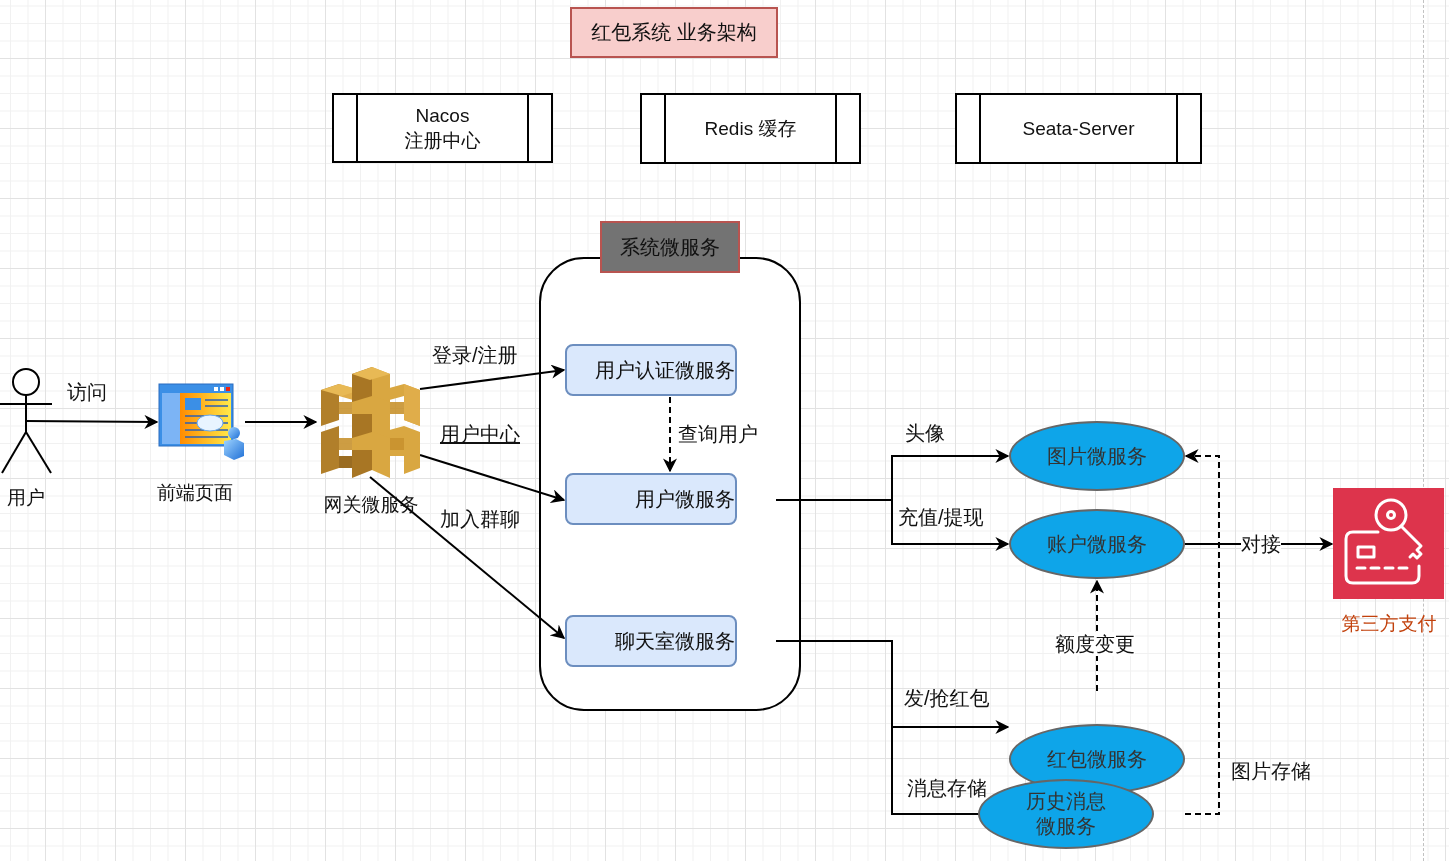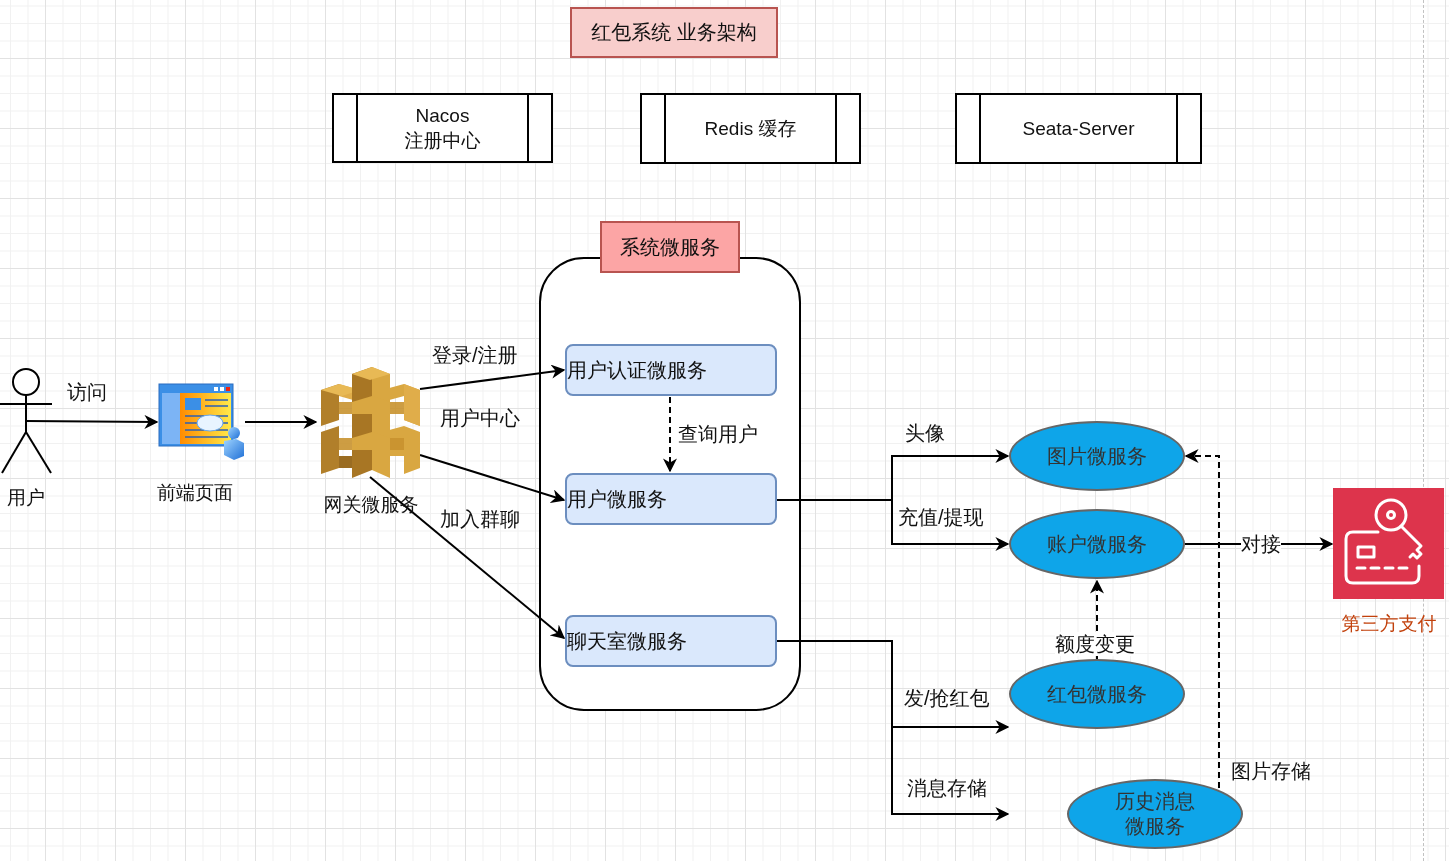--- a/index.html
+++ b/index.html
@@ -36,27 +36,27 @@
     content: ""; position: absolute; top: 0; bottom: 0; width: 0; border-left: 2px solid #000;
   }
   .proc::before { left: 22px; }
   .proc::after { right: 22px; }
   .container {
     left: 539px; top: 257px; width: 262px; height: 454px;
     border: 2px solid #000; border-radius: 45px; background: #fff; box-sizing: border-box;
   }
   .group-title {
     left: 600px; top: 221px; width: 140px; height: 52px;
-    background: #fca5a5; border: 2px solid #b85450; box-sizing: border-box;
+    background: #737373; border: 2px solid #b85450; box-sizing: border-box;
     display: flex; align-items: center; justify-content: center; font-size: 20px;
   }
   .svc {
-    width: 212px; height: 52px; background: #dae8fc; border: 2px solid #6c8ebf;
+    width: 172px; height: 52px; background: #dae8fc; border: 2px solid #6c8ebf;
     border-radius: 8px; box-sizing: border-box;
-    display: flex; align-items: center; justify-content: flex-start; font-size: 20px;
+    display: flex; align-items: center; justify-content: flex-end; font-size: 20px;
   }
   .ellipse {
     width: 176px; height: 70px; background: #0ea5e9; border: 2px solid #666;
     border-radius: 50%; box-sizing: border-box;
     display: flex; align-items: center; justify-content: center; text-align: center;
     font-size: 20px; line-height: 25px; color: #333;
   }
   .label { font-size: 20px; white-space: nowrap; line-height: 24px; }
   .label-bg { background: #fff; }
   .caption { font-size: 19px; white-space: nowrap; text-align: center; }
@@ -200,24 +200,24 @@
 <div class="abs svc" style="left:565px;top:615px;">
   <span>聊天室微服务</span>
 </div>
 
 <div class="abs ellipse" style="left:1009px;top:421px;">
   <span>图片微服务</span>
 </div>
 <div class="abs ellipse" style="left:1009px;top:509px;">
   <span>账户微服务</span>
 </div>
-<div class="abs ellipse" style="left:1009px;top:659px;">
+<div class="abs ellipse" style="left:1009px;top:724px;">
   <span>红包微服务</span>
 </div>
-<div class="abs ellipse" style="left:1067px;top:779px;">
+<div class="abs ellipse" style="left:978px;top:779px;">
   <div>
     <div>历史消息</div>
     <div>微服务</div>
   </div>
 </div>
 
 <svg class="abs" style="left:1333px;top:488px;" width="111" height="111" viewBox="0 0 111 111">
   <rect x="0" y="0" width="111" height="111" fill="#dd344c"></rect>
   <g fill="none" stroke="#fff" stroke-width="3" stroke-linecap="round" stroke-linejoin="round">
     <circle cx="58" cy="27" r="15"></circle>
@@ -228,21 +228,21 @@
     <line x1="24" y1="80" x2="32" y2="80"></line>
       <line x1="38" y1="80" x2="46" y2="80"></line>
     <line x1="52" y1="80" x2="60" y2="80"></line>
       <line x1="66" y1="80" x2="74" y2="80"></line>
   </g>
 </svg>
 <div class="abs caption" style="left:1330px;top:611px;width:118px;color:#c2410c;">第三方支付</div>
 
 <div class="abs label" style="left:67px;top:380px;">访问</div>
 <div class="abs label" style="left:432px;top:343px;">登录/注册</div>
-<div class="abs label" style="left:440px;top:406px;">用户中心</div>
+<div class="abs label" style="left:440px;top:422px;text-decoration:underline;">用户中心</div>
 <div class="abs label" style="left:440px;top:507px;">加入群聊</div>
 <div class="abs label" style="left:678px;top:422px;">查询用户</div>
 <div class="abs label" style="left:905px;top:421px;">头像</div>
 <div class="abs label" style="left:898px;top:505px;">充值/提现</div>
 <div class="abs label label-bg" style="left:1241px;top:532px;">对接</div>
 <div class="abs label label-bg" style="left:1055px;top:632px;">额度变更</div>
 <div class="abs label" style="left:904px;top:686px;">发/抢红包</div>
 <div class="abs label" style="left:907px;top:776px;">消息存储</div>
 <div class="abs label" style="left:1231px;top:759px;">图片存储</div>
 

